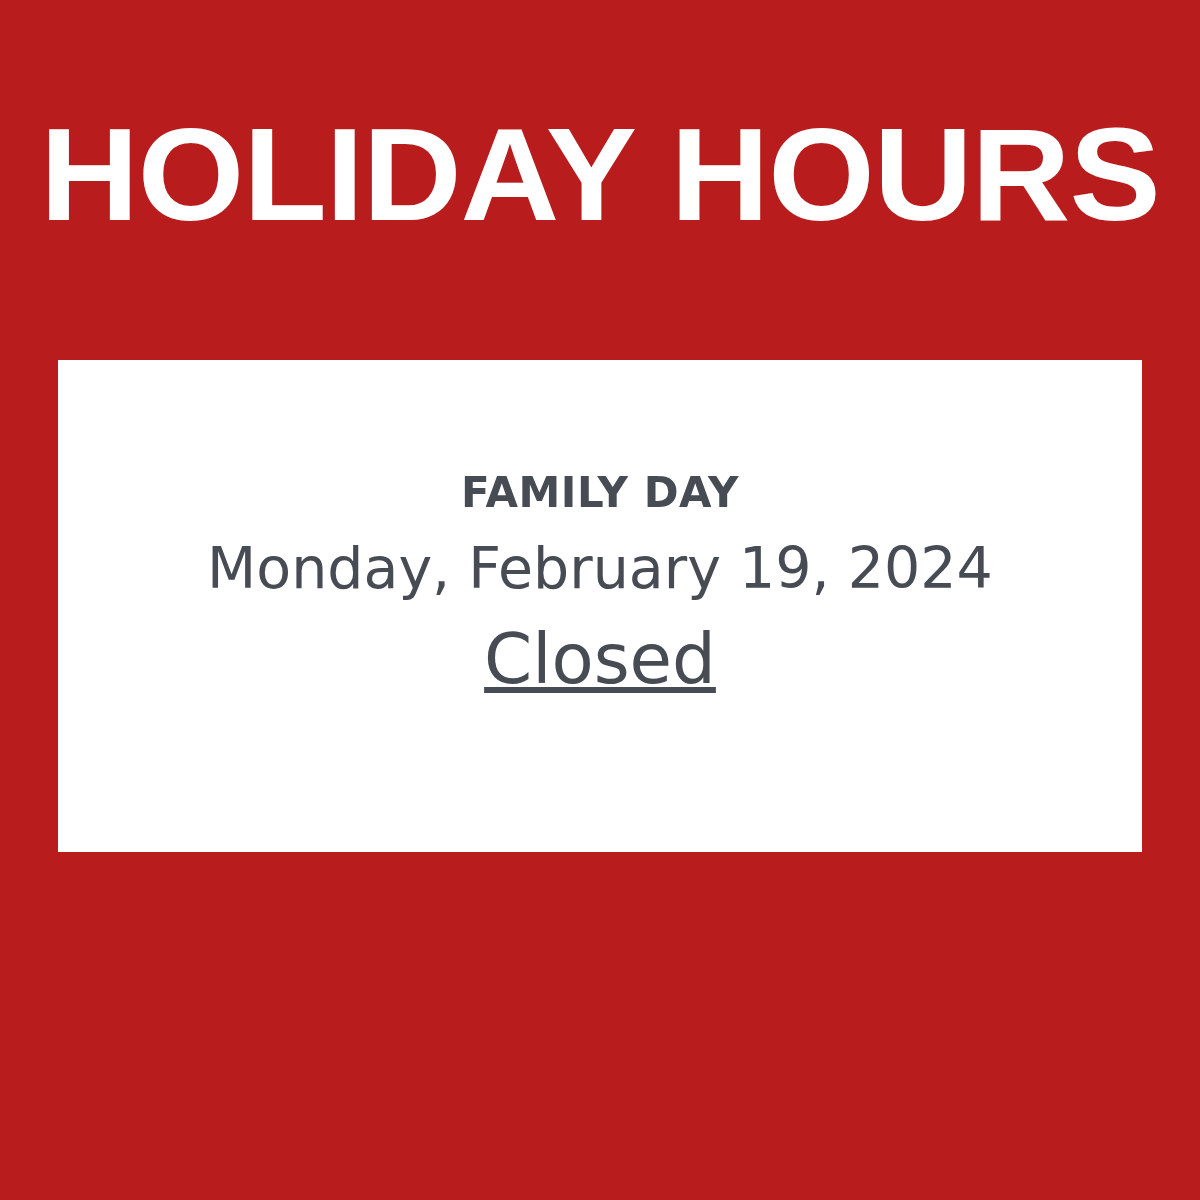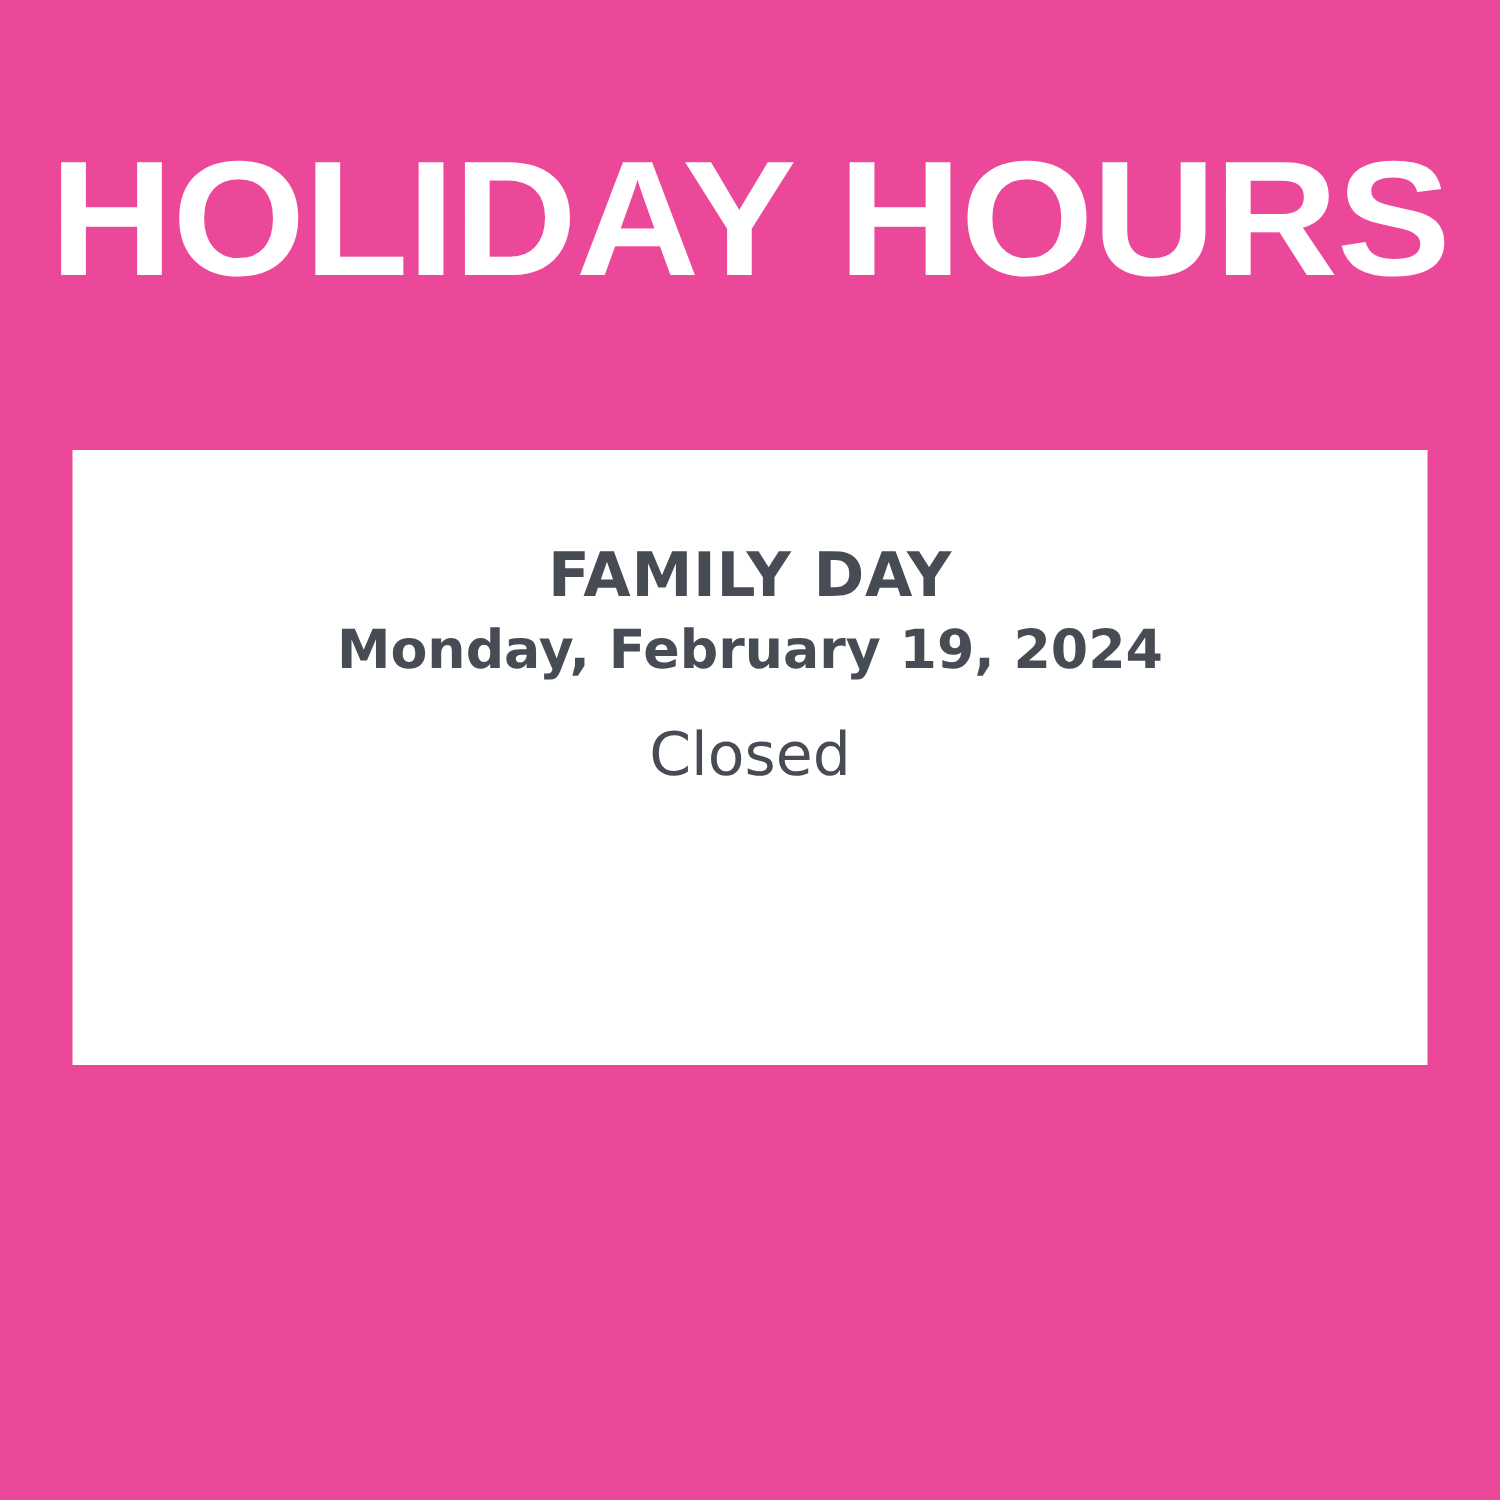--- a/index.html
+++ b/index.html
@@ -12,21 +12,21 @@
 
   body {
     font-family: "DejaVu Sans", "Liberation Sans", sans-serif;
     background: #EE3124;
   }
 
   .sign {
     position: relative;
     width: 1200px;
     height: 1200px;
-    background: #ec4899;
+    background: #b91c1c;
     display: flex;
     flex-direction: column;
     align-items: center;
   }
 
   
   .headline-band {
     position: absolute;
     top: 0;
     left: 0;
@@ -64,50 +64,51 @@
     align-items: center;
     justify-content: flex-start;
   }
 
   .card-inner {
     width: 100%;
     text-align: center;
   }
 
   .holiday-name {
-    margin-top: 76px;
+    margin-top: 112px;
     color: #474C54;
     font-family: "DejaVu Sans", "Liberation Sans", sans-serif;
     font-weight: 700;
-    font-size: 49px;
+    font-size: 42px;
     line-height: 1.02;
     letter-spacing: 0.5px;
     white-space: nowrap;
   }
 
   .holiday-date {
-    margin-top: 12px;
+    margin-top: 24px;
     color: #474C54;
     font-family: "DejaVu Sans", "Liberation Sans", sans-serif;
-    font-weight: 700;
-    font-size: 43px;
+    font-weight: 400;
+    font-size: 57px;
     line-height: 1.05;
     letter-spacing: 0px;
     white-space: nowrap;
   }
 
   .holiday-status {
-    margin-top: 36px;
+    margin-top: 24px;
     color: #474C54;
     font-family: "DejaVu Sans", "Liberation Sans", sans-serif;
     font-weight: 400;
-    font-size: 48px;
+    font-size: 69px;
     line-height: 1.05;
     letter-spacing: 0px;
     white-space: nowrap;
+    text-decoration: underline;
   }
 
   
   .footer-band {
     position: absolute;
     left: 0;
     top: 852px;
     width: 1200px;
     height: 348px;
     display: flex;

